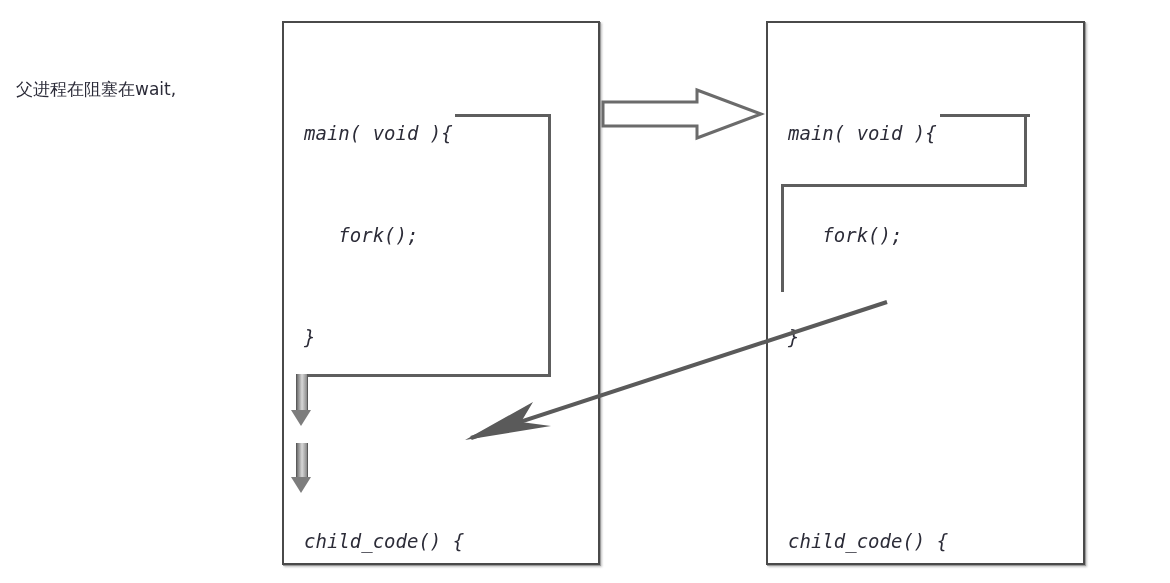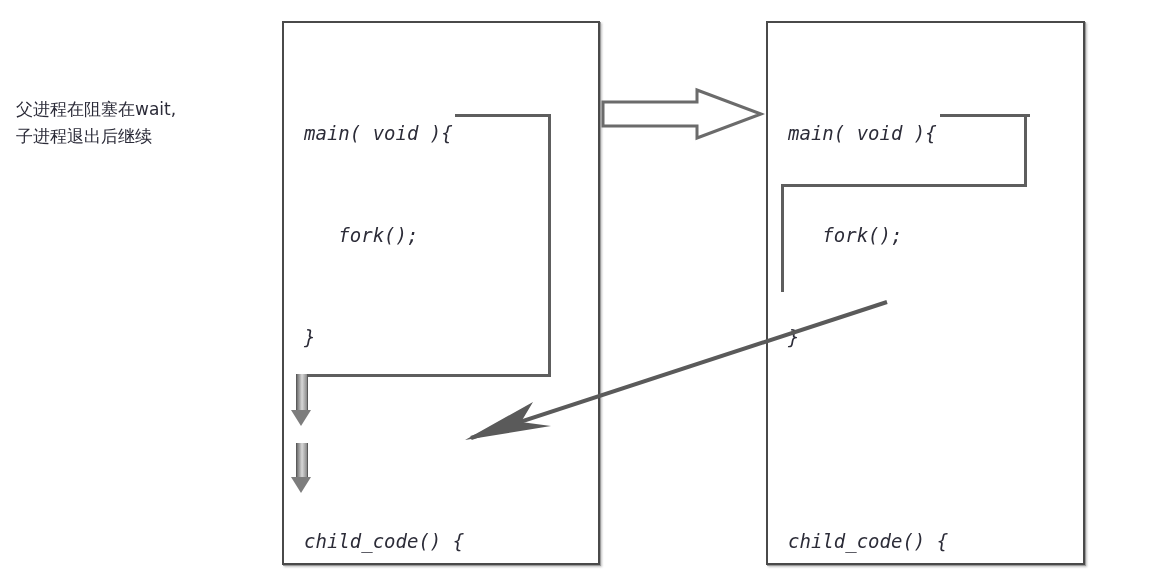--- a/index.html
+++ b/index.html
@@ -13,21 +13,21 @@
     height: 583px;
     background: #ffffff;
     overflow: hidden;
     font-family: "DejaVu Sans Mono", "Liberation Mono", monospace;
   }
 
   
   .annotation {
     position: absolute;
     left: 16px;
-    top: 96px;
+    top: 76px;
     width: 268px;
     font-family: "DejaVu Sans", "Liberation Sans", sans-serif;
     font-size: 17px;
     line-height: 27px;
     color: #2b2b38;
     white-space: nowrap;
     z-index: 6;
   }
   .annotation div { letter-spacing: 0px; }
 
@@ -108,21 +108,20 @@
     z-index: 6;
   }
 </style>
 </head>
 <body>
 
 <div id="canvas">
 
   <div class="annotation">
     <div>父进程在阻塞在wait,</div>
-    <div>子进程退出后继续</div>
   </div>
 
   <div class="codebox" id="box-left"></div>
 
   <div class="code" id="code-left" style="left:304px; top:48px;">
     <span class="ln">main( void ){</span>
     <span class="ln">   fork();</span>
     <span class="ln">}</span>
     <span class="gap"></span>
     <span class="ln">child_code() {</span>

